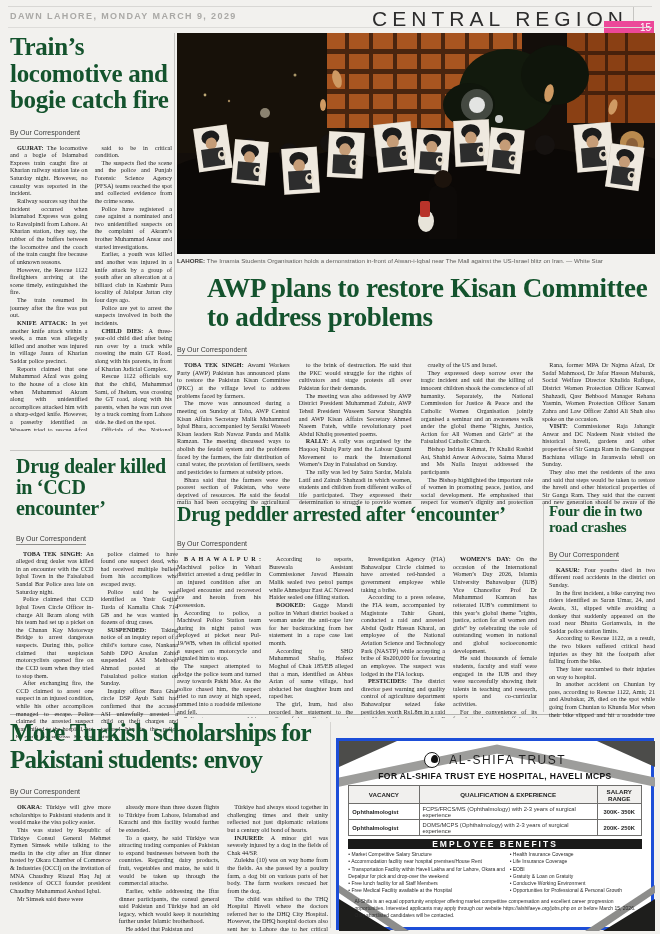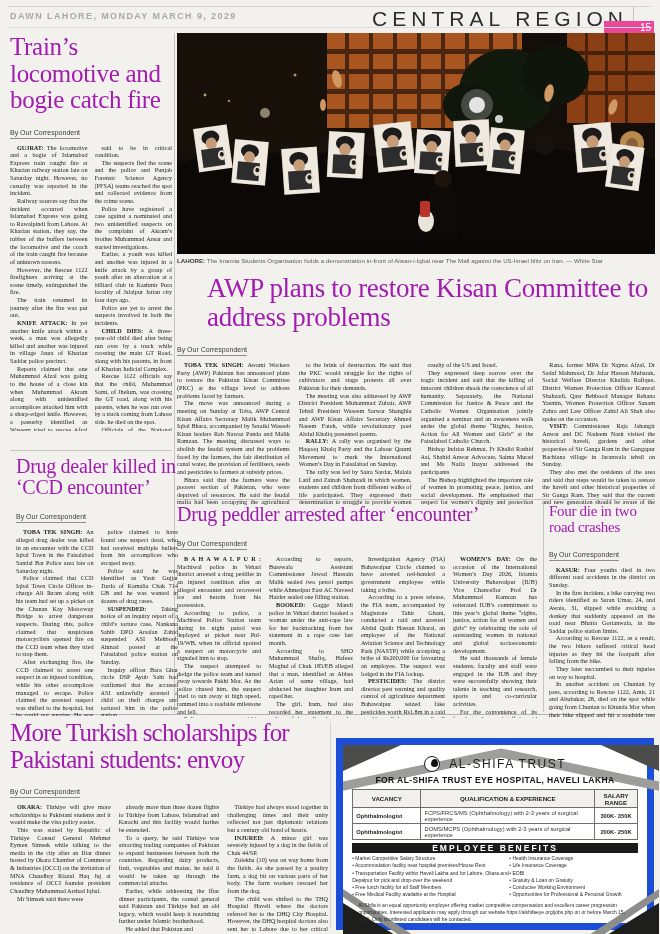--- a/index.html
+++ b/index.html
@@ -10,37 +10,37 @@
   .dateline{position:absolute;left:10px;top:11px;font-family:"Liberation Sans",sans-serif;
             font-size:9px;letter-spacing:1.4px;color:#aaa9a6;font-weight:bold;}
   .section-title{position:absolute;right:32px;top:7px;font-family:"Liberation Sans",sans-serif;
                  font-size:21px;letter-spacing:5px;color:#2d2d2d;}
   .mast-v{position:absolute;right:26px;top:7px;width:1px;height:16px;background:#c6c5c2;}
   .page-num{position:absolute;right:6px;top:21px;width:17px;height:14px;background:#ec4899;
             color:#fff;font-family:"Liberation Sans",sans-serif;font-size:10px;
             text-align:center;line-height:14px;padding-left:33px;}
   
   .article{position:absolute;}
-  .hl{margin:0;font-weight:normal;color:#a21caf;line-height:1.06;letter-spacing:-0.3px;}
+  .hl{margin:0;font-weight:bold;color:#14532d;line-height:1.06;letter-spacing:-0.3px;}
   .byline-wrap{margin:7px 0 5px;}
   .byline{display:inline-block;font-family:"Liberation Sans",sans-serif;font-size:7px;
           color:#3c3c3c;padding-bottom:2px;border-bottom:1px solid #8f8e8b;}
   .cols{display:flex;}
   .col{flex:1;overflow:hidden;}
   .body-text{font-size:6.2px;line-height:1.23;text-align:justify;color:#1d1d1d;}
   .body-text p{margin:0;text-indent:7px;}
   .body-text b{font-weight:bold;}
   
   .photo{position:absolute;left:177px;top:33px;width:478px;height:221px;background:#120d0a;}
   .caption{position:absolute;left:177px;top:257px;width:478px;font-family:"Liberation Sans",sans-serif;
            font-size:6.2px;color:#5d5c5a;white-space:nowrap;overflow:hidden;}
   .caption b{color:#3c3b39;}
   
   .ad{position:absolute;left:336px;top:738px;width:318px;height:192px;background:#fff;
-      border:7px solid #1d4ed8;box-sizing:border-box;font-family:"Liberation Sans",sans-serif;}
+      border:3px solid #1d4ed8;box-sizing:border-box;font-family:"Liberation Sans",sans-serif;}
   .ad-deco{position:absolute;left:0;top:0;z-index:0;}
   .ad-inner{position:relative;z-index:1;text-align:center;}
   .ad-logo-row{margin-top:9px;}
   .eye-logo{display:inline-block;width:14px;height:14px;border:1.5px solid #1c1c1c;border-radius:50%;
             position:relative;vertical-align:middle;background:#fff;}
   .eye-pupil{position:absolute;right:1px;top:2px;width:7px;height:8px;background:#111;
              border-radius:55% 45% 45% 55%/60% 60% 40% 40%;}
   .ad-brand{font-size:12px;letter-spacing:1.5px;color:#1e1e1e;vertical-align:middle;margin-left:5px;}
   .ad-hiring{font-size:21px;font-weight:bold;letter-spacing:4px;color:#101010;margin-top:3px;}
   .ad-sub{font-size:8.5px;font-weight:bold;letter-spacing:0.4px;color:#141414;margin-top:3px;}
@@ -337,21 +337,21 @@
     <polygon points="0,190 0,158 52,190" fill="#1e1e1c"></polygon>
     <polygon points="316,190 316,158 264,190" fill="#1e1e1c"></polygon>
     <polygon points="0,152 0,144 70,190 56,190" fill="#8d8d8b"></polygon>
     <polygon points="316,152 316,144 246,190 260,190" fill="#8d8d8b"></polygon>
   </svg>
   <div class="ad-inner">
     <div class="ad-logo-row">
       <span class="eye-logo"><span class="eye-pupil"></span></span>
       <span class="ad-brand">AL-SHIFA TRUST</span>
     </div>
-    <div class="ad-sub">FOR AL-SHIFA TRUST EYE HOSPITAL, HAVELI LAKHA</div>
+    <div class="ad-sub">FOR AL-SHIFA TRUST EYE HOSPITAL, HAVELI MCPS</div>
     <table class="ad-table">
       <tbody>
           <tr>
         <th>VACANCY</th>
         <th>QUALIFICATION &amp; EXPERIENCE</th>
         <th>SALARY RANGE</th>
       </tr>
       <tr>
         <td class="vac">Ophthalmologist</td>
         <td class="qual">FCPS/FRCS/MS (Ophthalmology) with 2-3 years of surgical experience</td>

